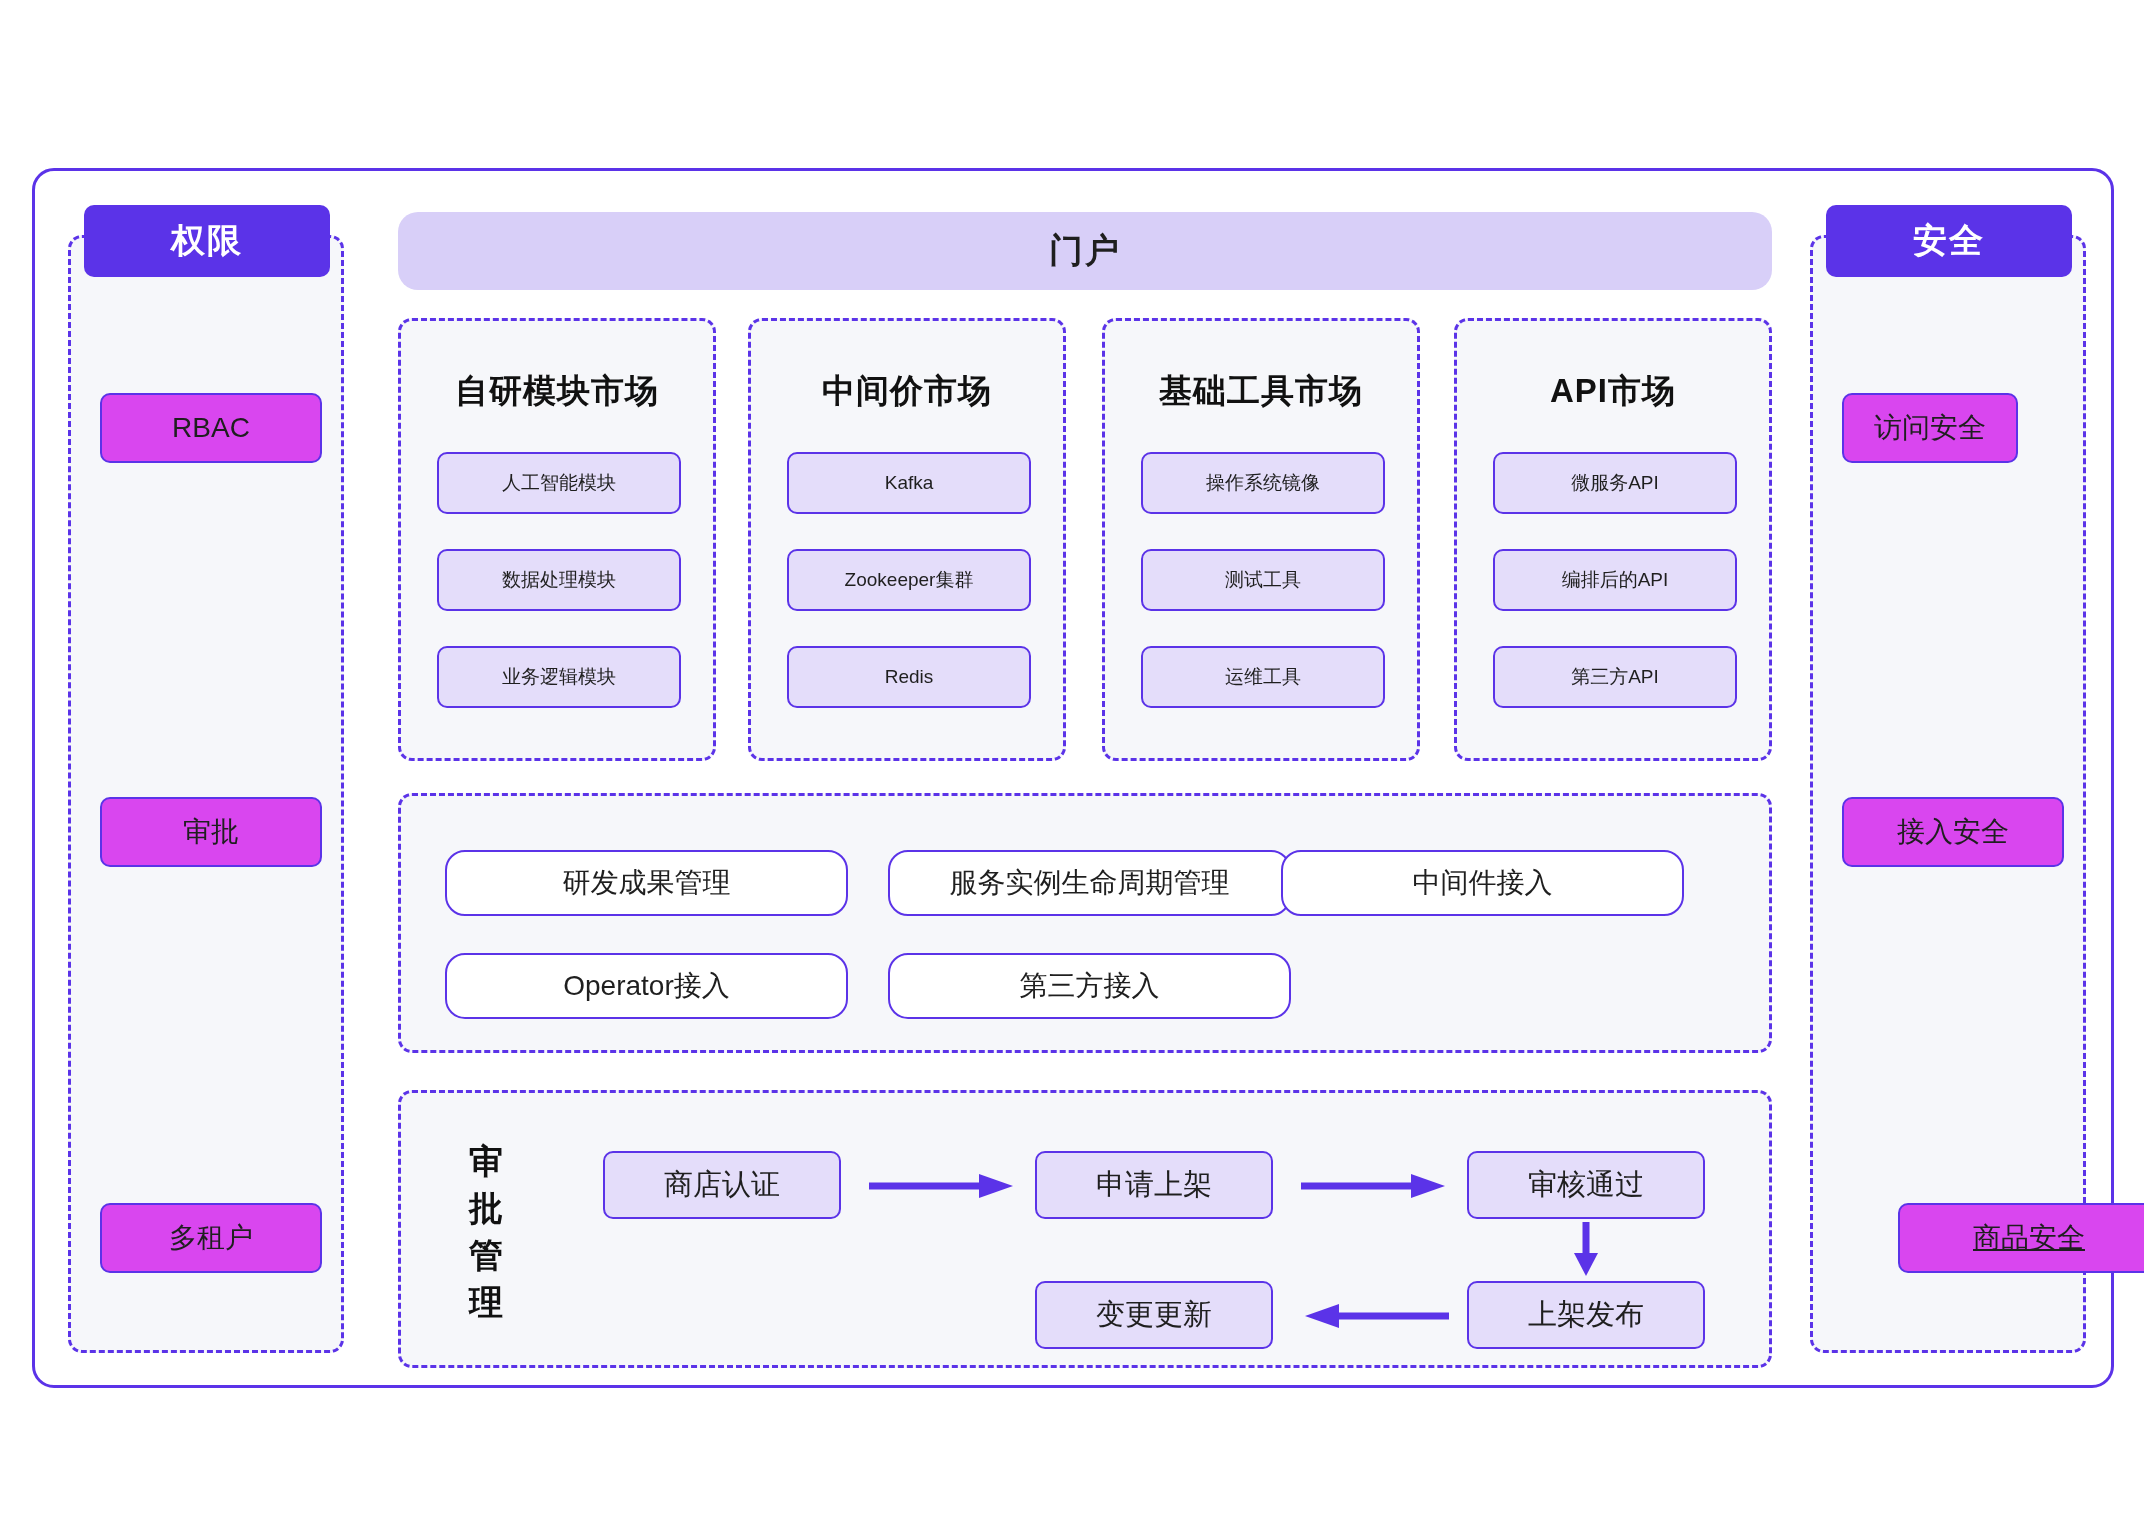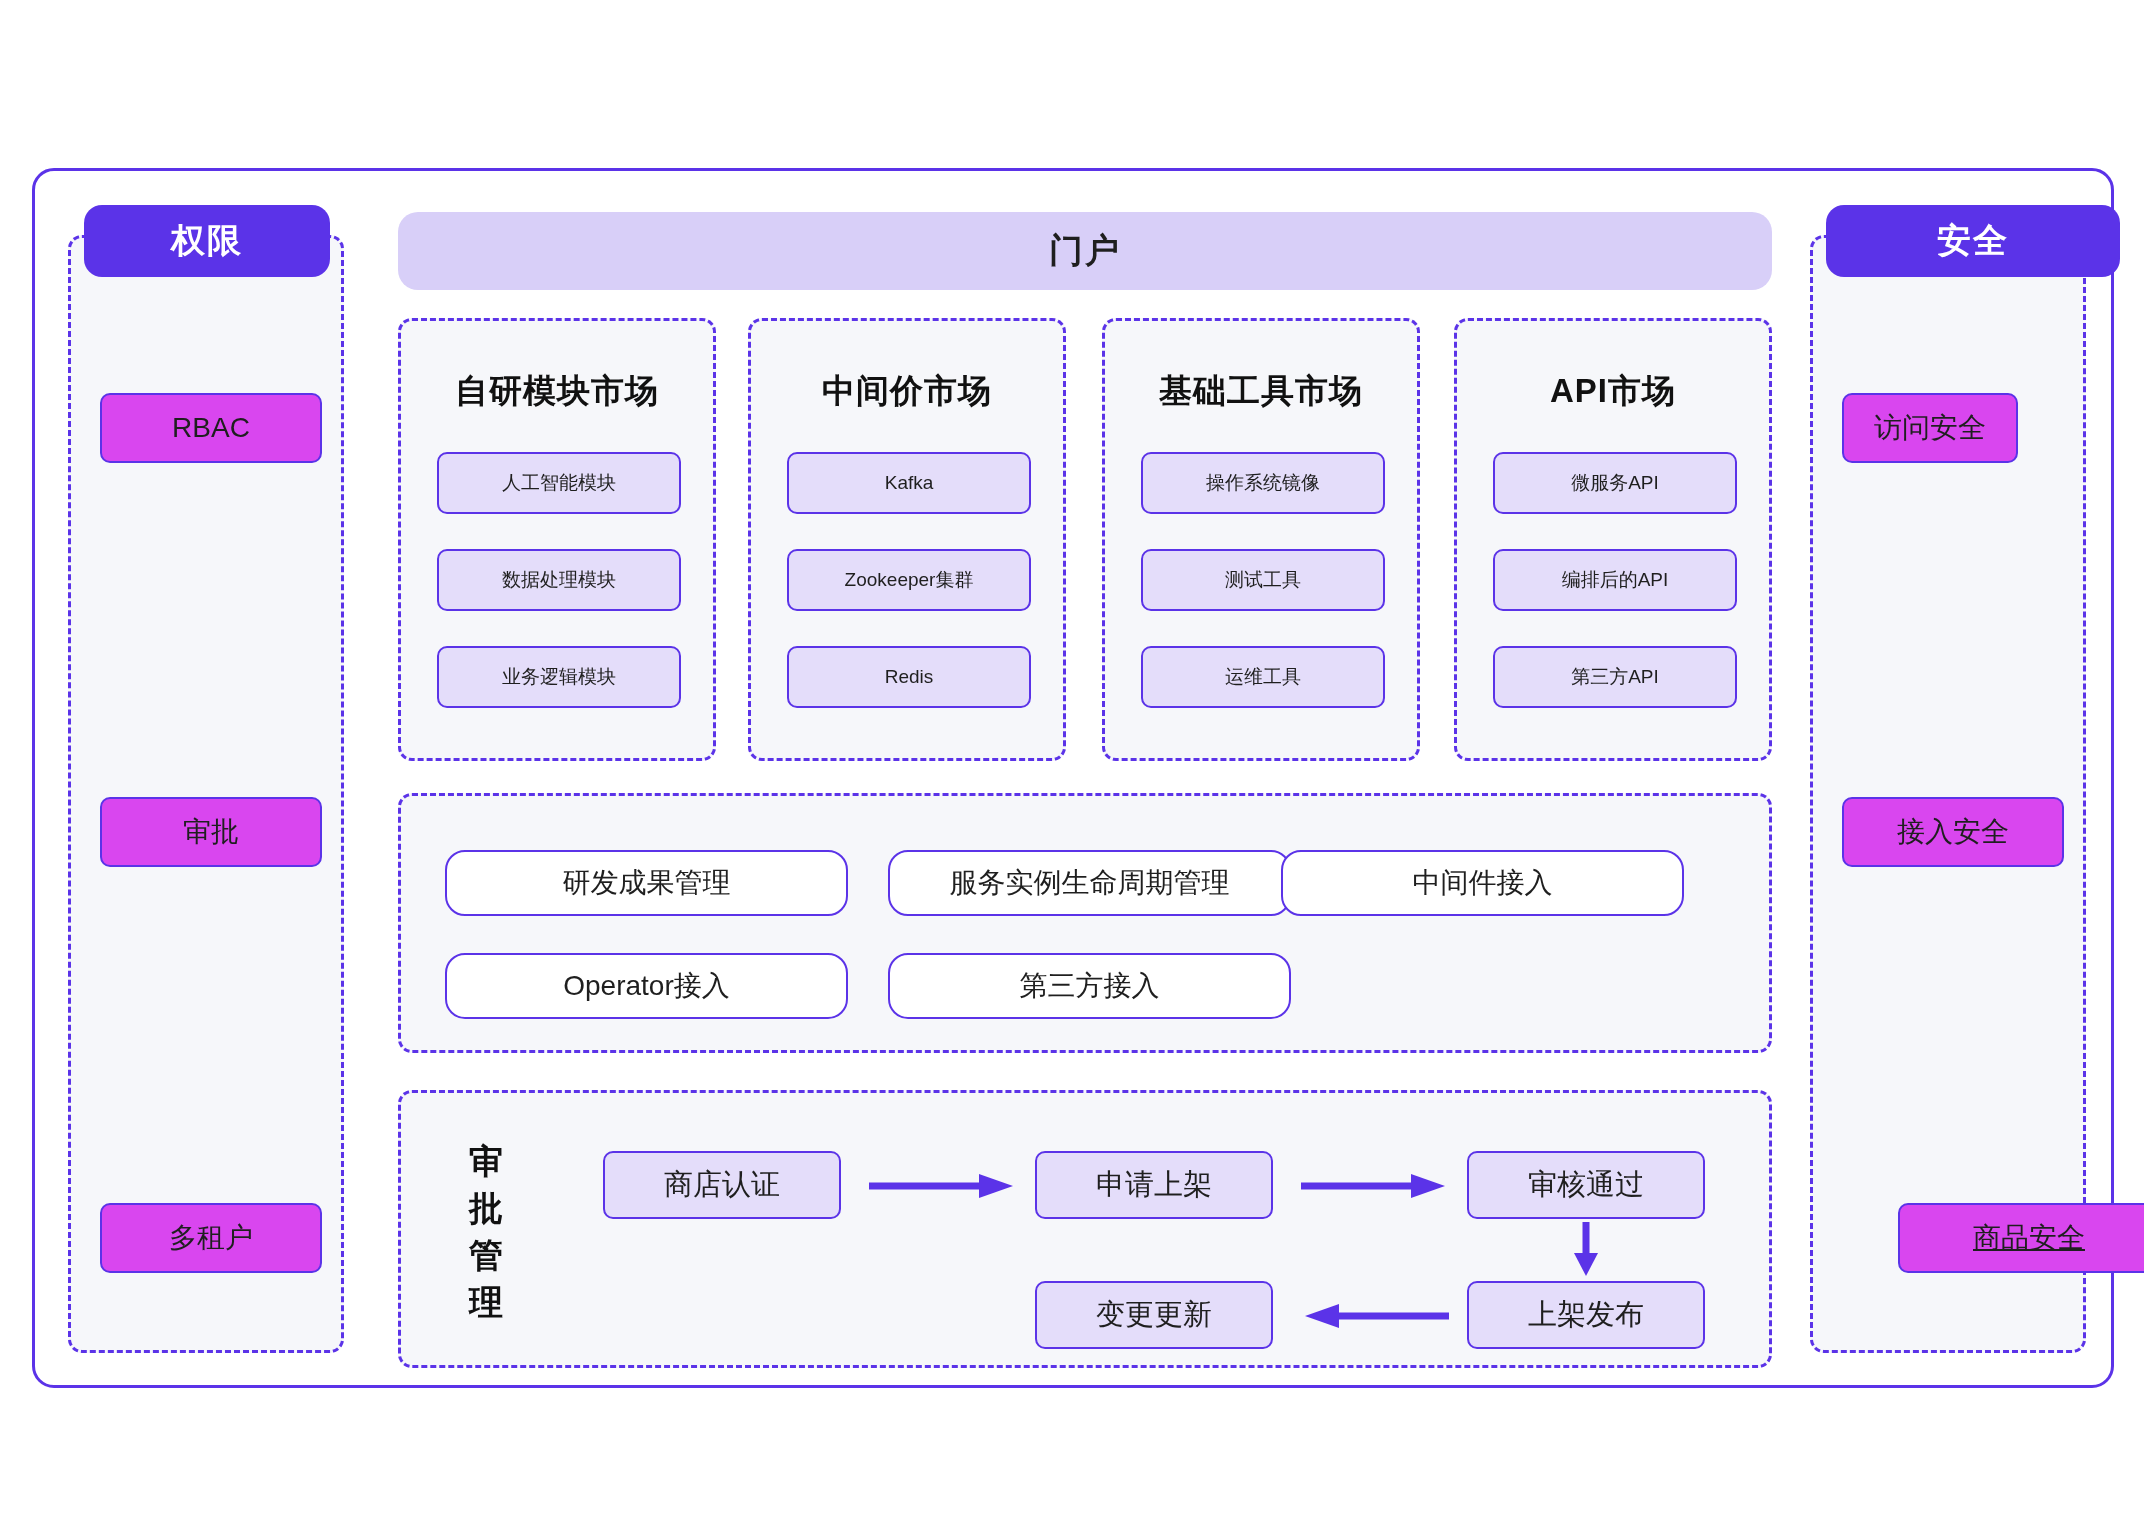--- a/index.html
+++ b/index.html
@@ -30,21 +30,21 @@
     border-radius:14px;
     background:#F6F7FA;
     box-sizing:border-box;
   }
 
   
   .pill-header{
     position:absolute;
     background:#5B33E8;
     color:#ffffff;
-    border-radius:18px;
+    border-radius:10px;
     display:flex;align-items:center;justify-content:center;
     font-size:34px;font-weight:bold;
     letter-spacing:2px;
     z-index:5;
   }
 
   
   .portal-banner{
     position:absolute;
     left:398px;top:212px;
@@ -136,21 +136,21 @@
   <div class="outer-frame"></div>
 
   <div class="dashed-panel" style="left:68px;top:235px;width:276px;height:1118px;"></div>
   <div class="pill-header" style="left:84px;top:205px;width:246px;height:72px;">权限</div>
 
   <div class="side-item" style="left:100px;top:393px;width:222px;height:70px;">RBAC</div>
   <div class="side-item" style="left:100px;top:797px;width:222px;height:70px;">审批</div>
   <div class="side-item" style="left:100px;top:1203px;width:222px;height:70px;">多租户</div>
 
   <div class="dashed-panel" style="left:1810px;top:235px;width:276px;height:1118px;"></div>
-  <div class="pill-header" style="left:1826px;top:205px;width:294px;height:72px;">安全</div>
+  <div class="pill-header" style="left:1826px;top:205px;width:246px;height:72px;">安全</div>
 
   <div class="side-item" style="left:1842px;top:393px;width:176px;height:70px;">访问安全</div>
   <div class="side-item" style="left:1842px;top:797px;width:222px;height:70px;">接入安全</div>
   <div class="side-item" style="left:1898px;top:1203px;width:262px;height:70px;text-decoration:underline;">商品安全</div>
 
   <div class="dashed-panel" style="left:388px;top:235px;width:1394px;height:1118px;border:none;background:transparent;"></div>
 
   <div class="portal-banner">门户</div>
 
   <div class="dashed-panel market-col" style="left:398px;">

